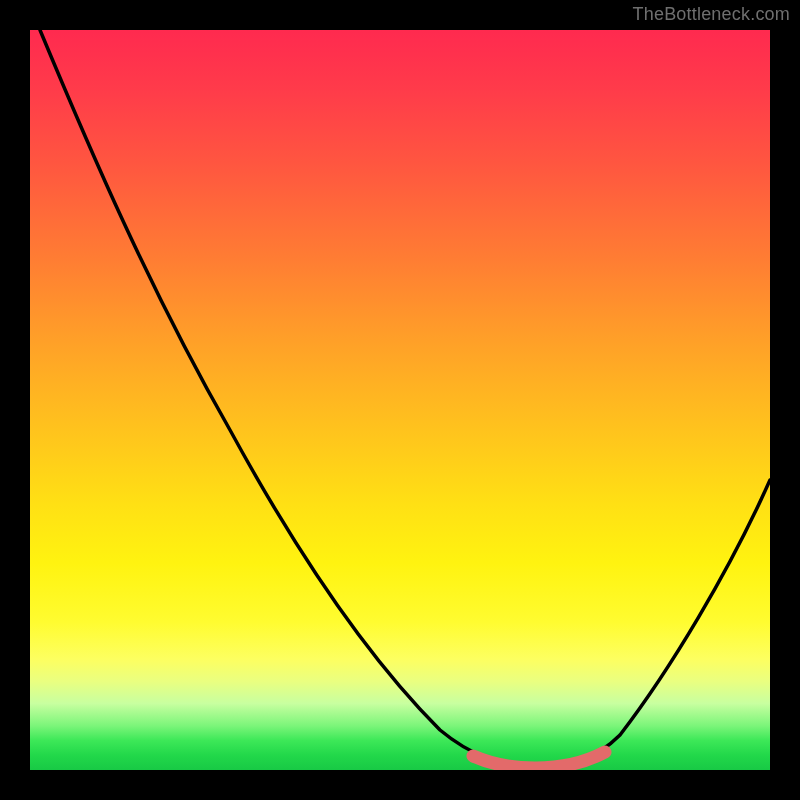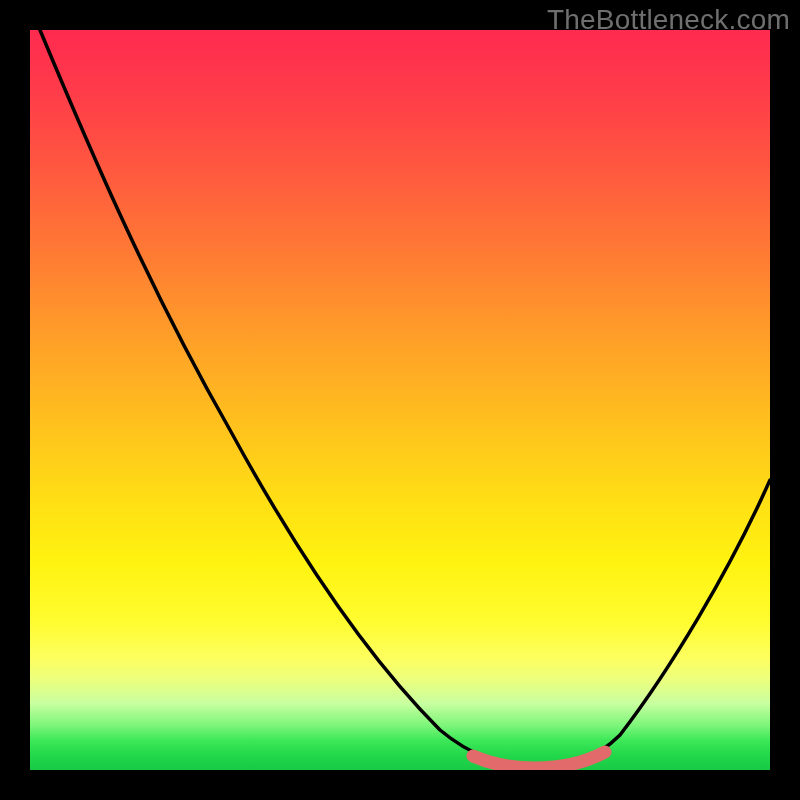--- a/index.html
+++ b/index.html
@@ -56,21 +56,21 @@
     left: 0;
     width: 740px;
     height: 740px;
     overflow: visible;
   }
   .watermark {
     position: absolute;
     top: 4px;
     right: 10px;
     color: #6f6f6f;
-    font-size: 28px;
+    font-size: 18px;
     letter-spacing: 0.2px;
     font-weight: 400;
     user-select: none;
   }
 </style>
 </head>
 <body>
 
 <div class="frame">
 

